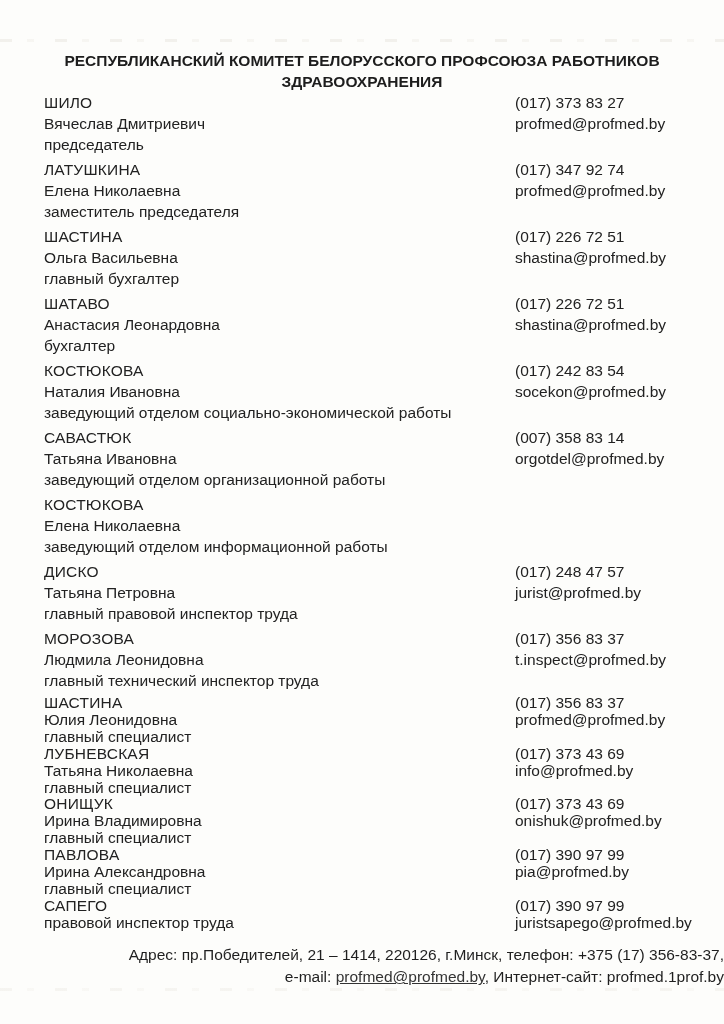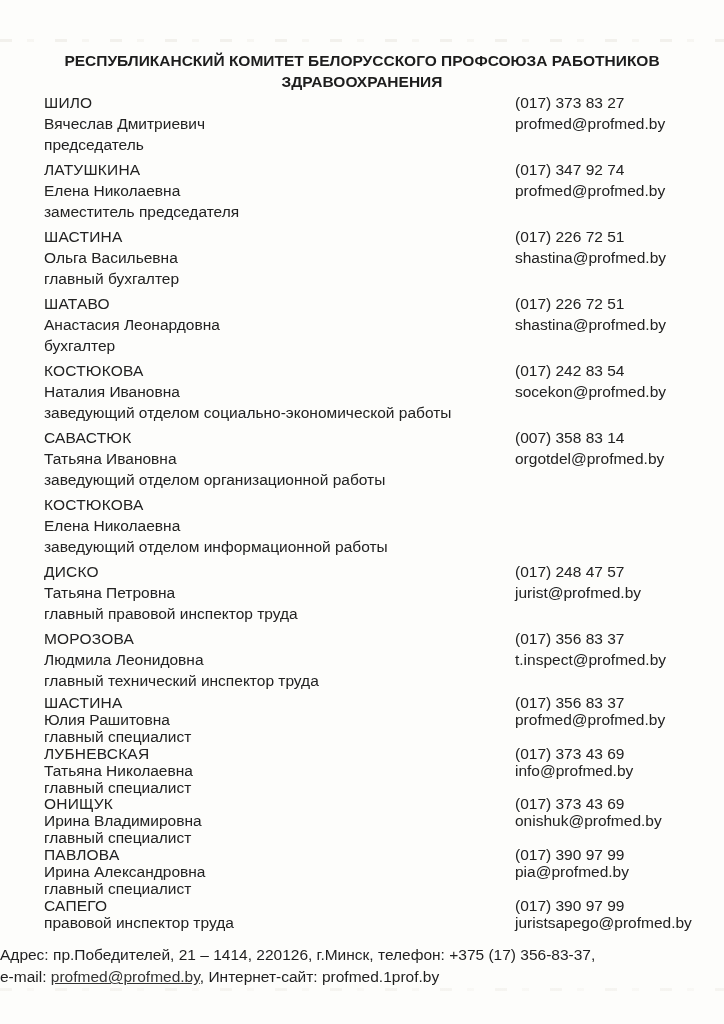--- a/index.html
+++ b/index.html
@@ -43,21 +43,21 @@
     margin-right: 20px;
   }
   .entry.spaced { line-height: 21px; margin-bottom: 4px; }
   .entry.packed { line-height: 16.9px; }
   .entry .left  { width: 420px; }
   .entry .right { position: absolute; left: 471px; top: 0; }
   .surname { letter-spacing: 0.2px; }
 
   .doc-footer {
     margin-top: 12px;
-    text-align: left;
+    text-align: right;
     line-height: 22.5px;
     color: #1f1f1f;
   }
   .footer-email-link {
     color: #333333;
     text-decoration: underline;
   }
 </style>
 </head>
 <body>
@@ -173,21 +173,21 @@
       </div>
       <div class="right">
         <div>(017) 356 83 37</div>
         <div>t.inspect@profmed.by</div>
       </div>
     </div>
 
     <div class="entry packed">
       <div class="left">
         <div class="surname">ШАСТИНА</div>
-        <div>Юлия Рашитовна</div>
+        <div>Юлия Леонидовна</div>
         <div>главный специалист</div>
       </div>
       <div class="right">
         <div>(017) 356 83 37</div>
         <div>profmed@profmed.by</div>
       </div>
     </div>
 
     <div class="entry packed">
       <div class="left">

